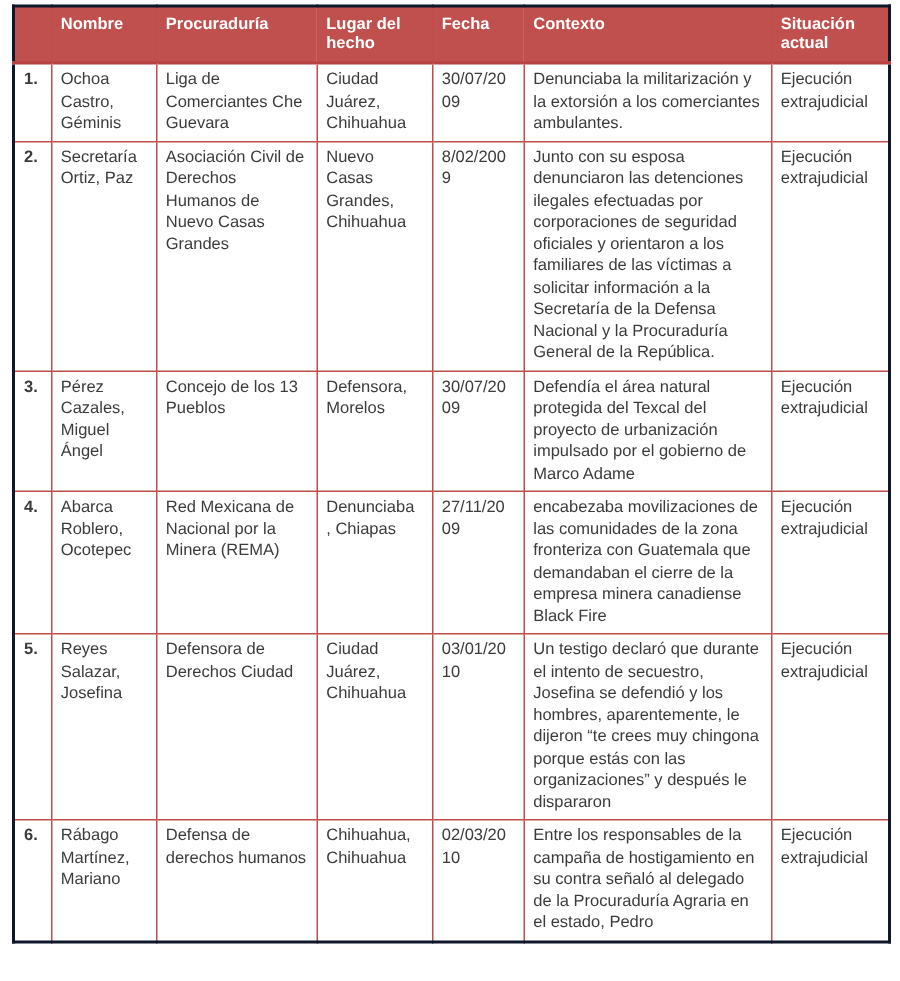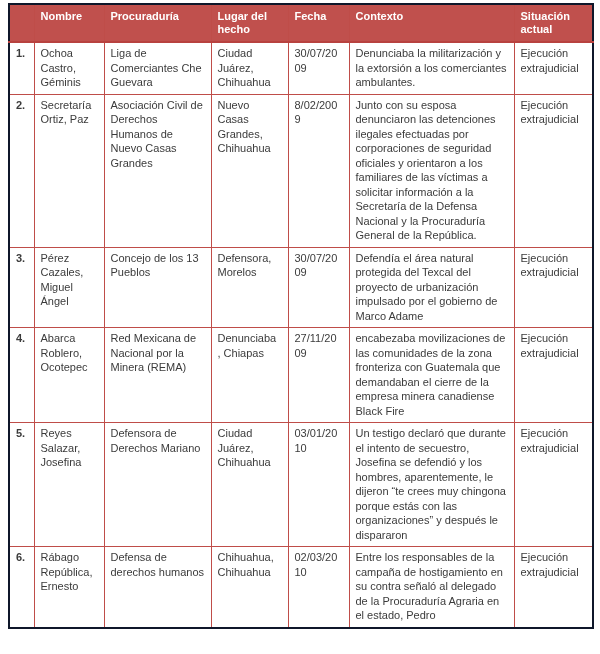--- a/index.html
+++ b/index.html
@@ -105,29 +105,29 @@
       <td>Abarca Roblero, Ocotepec</td>
       <td>Red Mexicana de Nacional por la Minera (REMA)</td>
       <td>Denunciaba , Chiapas</td>
       <td class="cell-fecha">27/11/2009</td>
       <td>encabezaba movilizaciones de las comunidades de la zona fronteriza con Guatemala que demandaban el cierre de la empresa minera canadiense Black Fire</td>
       <td>Ejecución extrajudicial</td>
     </tr>
     <tr>
       <td class="cell-num">5.</td>
       <td>Reyes Salazar, Josefina</td>
-      <td>Defensora de Derechos Mariano</td>
+      <td>Defensora de Derechos Ciudad</td>
       <td>Ciudad Juárez, Chihuahua</td>
       <td class="cell-fecha">03/01/2010</td>
       <td>Un testigo declaró que durante el intento de secuestro, Josefina se defendió y los hombres, aparentemente, le dijeron “te crees muy chingona porque estás con las organizaciones” y después le dispararon</td>
       <td>Ejecución extrajudicial</td>
     </tr>
     <tr>
       <td class="cell-num">6.</td>
-      <td>Rábago República, Ernesto</td>
+      <td>Rábago Martínez, Mariano</td>
       <td>Defensa de derechos humanos</td>
       <td>Chihuahua, Chihuahua</td>
       <td class="cell-fecha">02/03/2010</td>
       <td>Entre los responsables de la campaña de hostigamiento en su contra señaló al delegado de la Procuraduría Agraria en el estado, Pedro</td>
       <td>Ejecución extrajudicial</td>
     </tr>
   </tbody>
 </table>
 
 </body></html>

